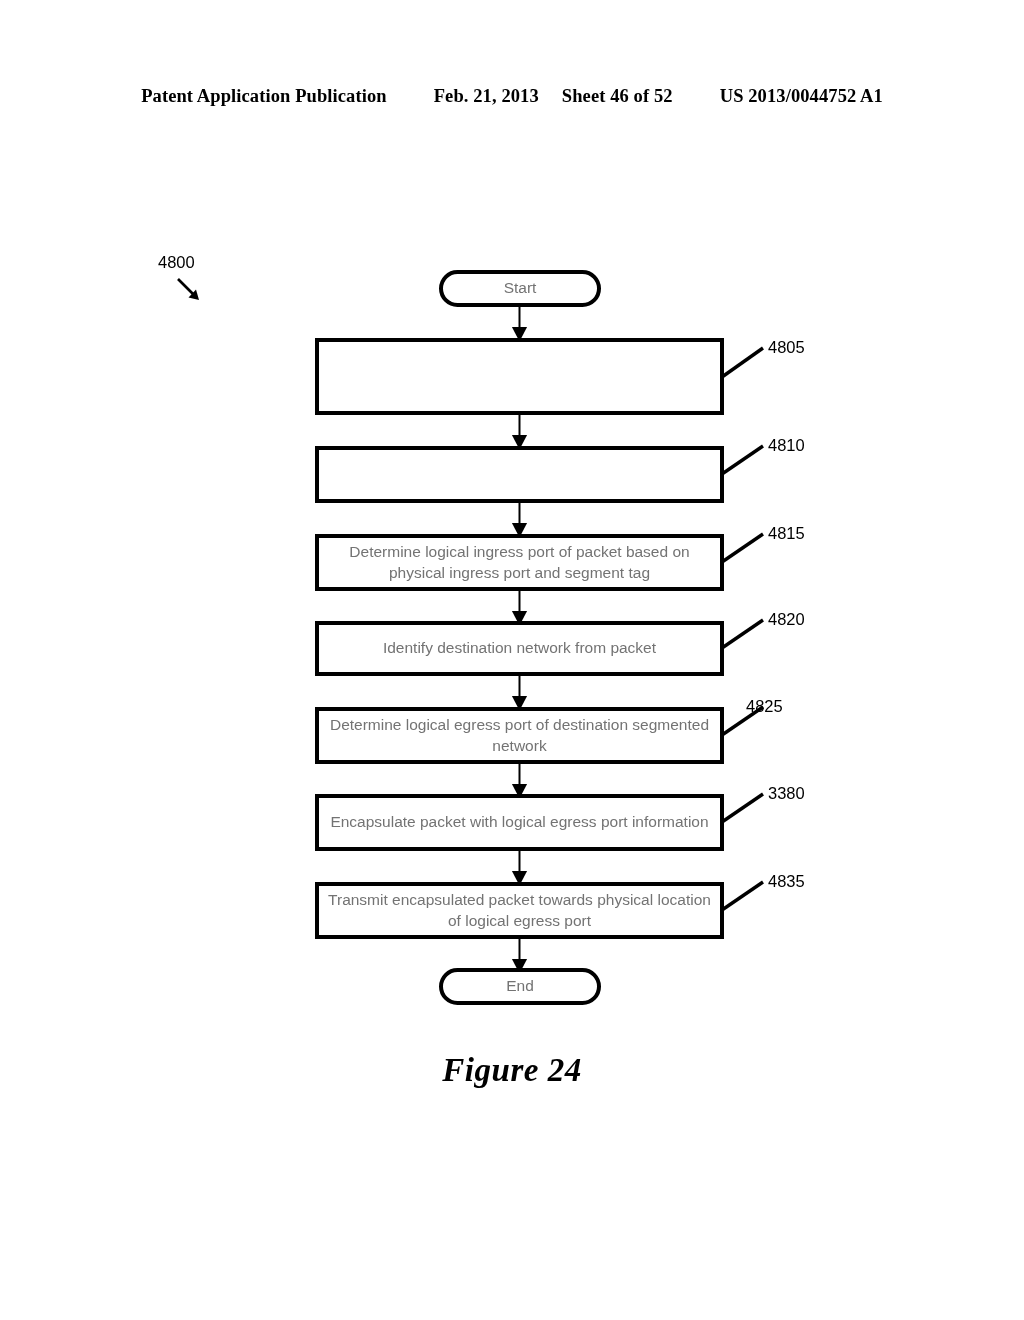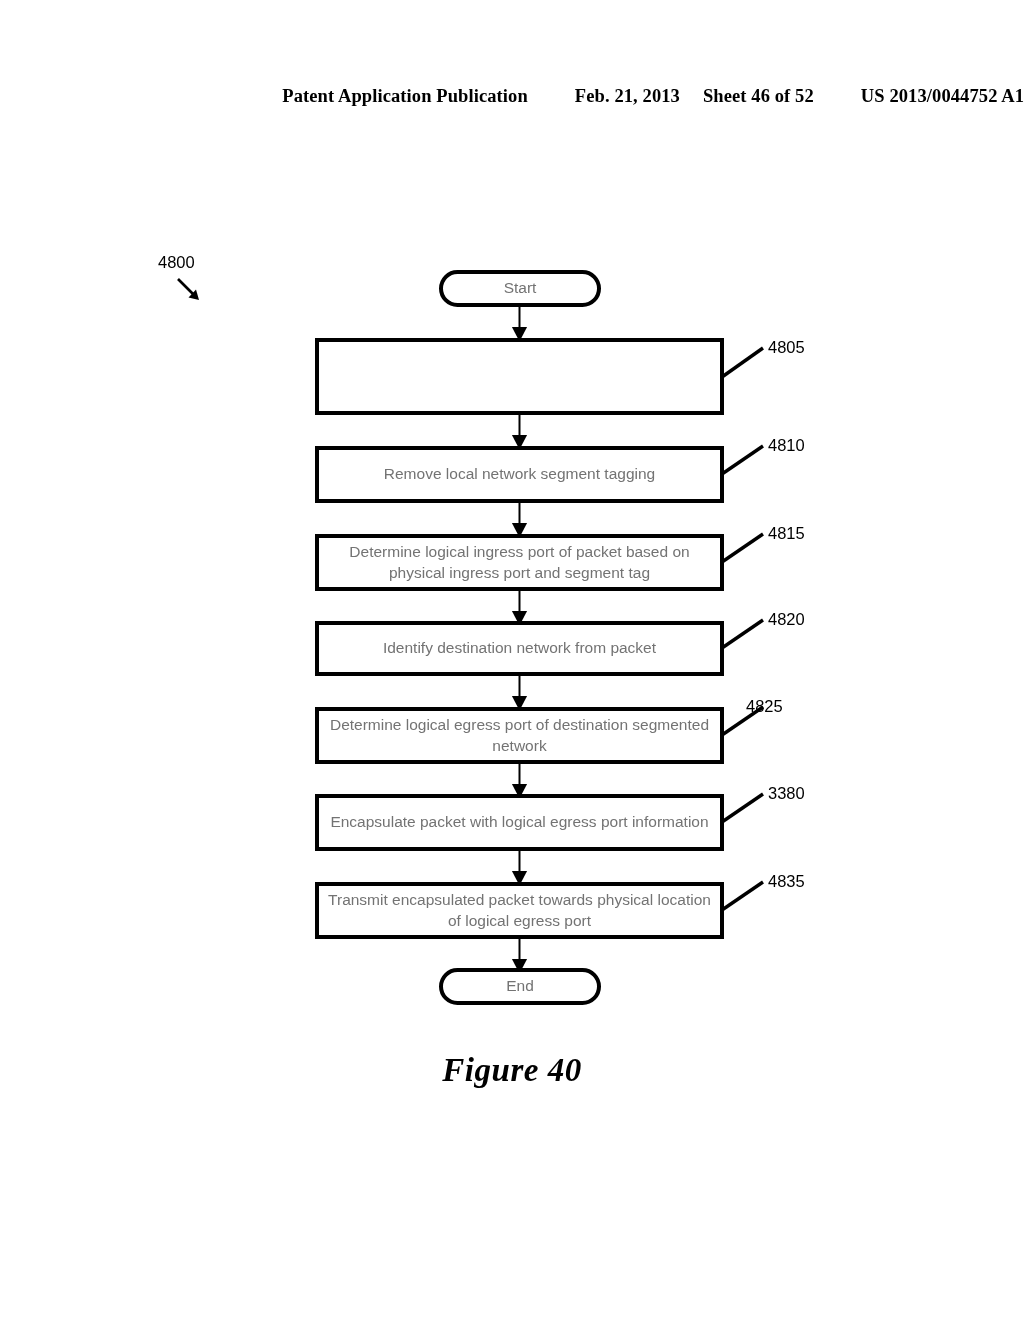--- a/index.html
+++ b/index.html
@@ -17,21 +17,21 @@
     overflow: hidden;
   }
 
   
   .page-header {
     position: absolute;
     top: 86px;
     left: 0;
     width: 1024px;
     display: flex;
-    justify-content: flex-end;
+    justify-content: center;
     align-items: baseline;
     font-family: "Liberation Serif", serif;
     font-weight: bold;
     font-size: 18.5px;
     letter-spacing: 0.1px;
     white-space: nowrap;
   }
   .page-header .hdr-pub { margin-right: 47px; }
   .page-header .hdr-date { margin-right: 23px; }
   .page-header .hdr-sheet { margin-right: 47px; }
@@ -150,35 +150,34 @@
 
     <rect x="441" y="970" width="158" height="33" rx="16.5" ry="16.5" fill="#fff" stroke="#000" stroke-width="4"></rect>
   </svg>
 
   <div class="ref-num" style="left:158px; top:253px;">4800</div>
 
   <div class="node-text term-text" style="left:441px; top:272px; width:158px; height:33px;">Start</div>
 
   <div class="ref-num" style="left:768px; top:338px;">4805</div>
 
-  <div class="node-text" style="left:322px; top:448px; width:395px; height:53px;">Remove local network segment tagging</div>
   <div class="ref-num" style="left:768px; top:436px;">4810</div>
 
   <div class="node-text" style="left:322px; top:536px; width:395px; height:53px;">Determine logical ingress port of packet based on physical ingress port and segment tag</div>
   <div class="ref-num" style="left:768px; top:524px;">4815</div>
 
   <div class="node-text" style="left:322px; top:623px; width:395px; height:51px;">Identify destination network from packet</div>
   <div class="ref-num" style="left:768px; top:610px;">4820</div>
 
   <div class="node-text" style="left:322px; top:709px; width:395px; height:53px;">Determine logical egress port of destination segmented network</div>
   <div class="ref-num" style="left:746px; top:697px;">4825</div>
 
   <div class="node-text" style="left:322px; top:796px; width:395px; height:53px;">Encapsulate packet with logical egress port information</div>
   <div class="ref-num" style="left:768px; top:784px;">3380</div>
 
   <div class="node-text" style="left:322px; top:884px; width:395px; height:53px;">Transmit encapsulated packet towards physical location of logical egress port</div>
   <div class="ref-num" style="left:768px; top:872px;">4835</div>
 
   <div class="node-text term-text" style="left:441px; top:970px; width:158px; height:33px;">End</div>
 
-  <div class="fig-caption" style="top:1052px;">Figure 40</div>
+  <div class="fig-caption" style="top:1052px;">Figure 24</div>
 
 </div>
 
 </body></html>

